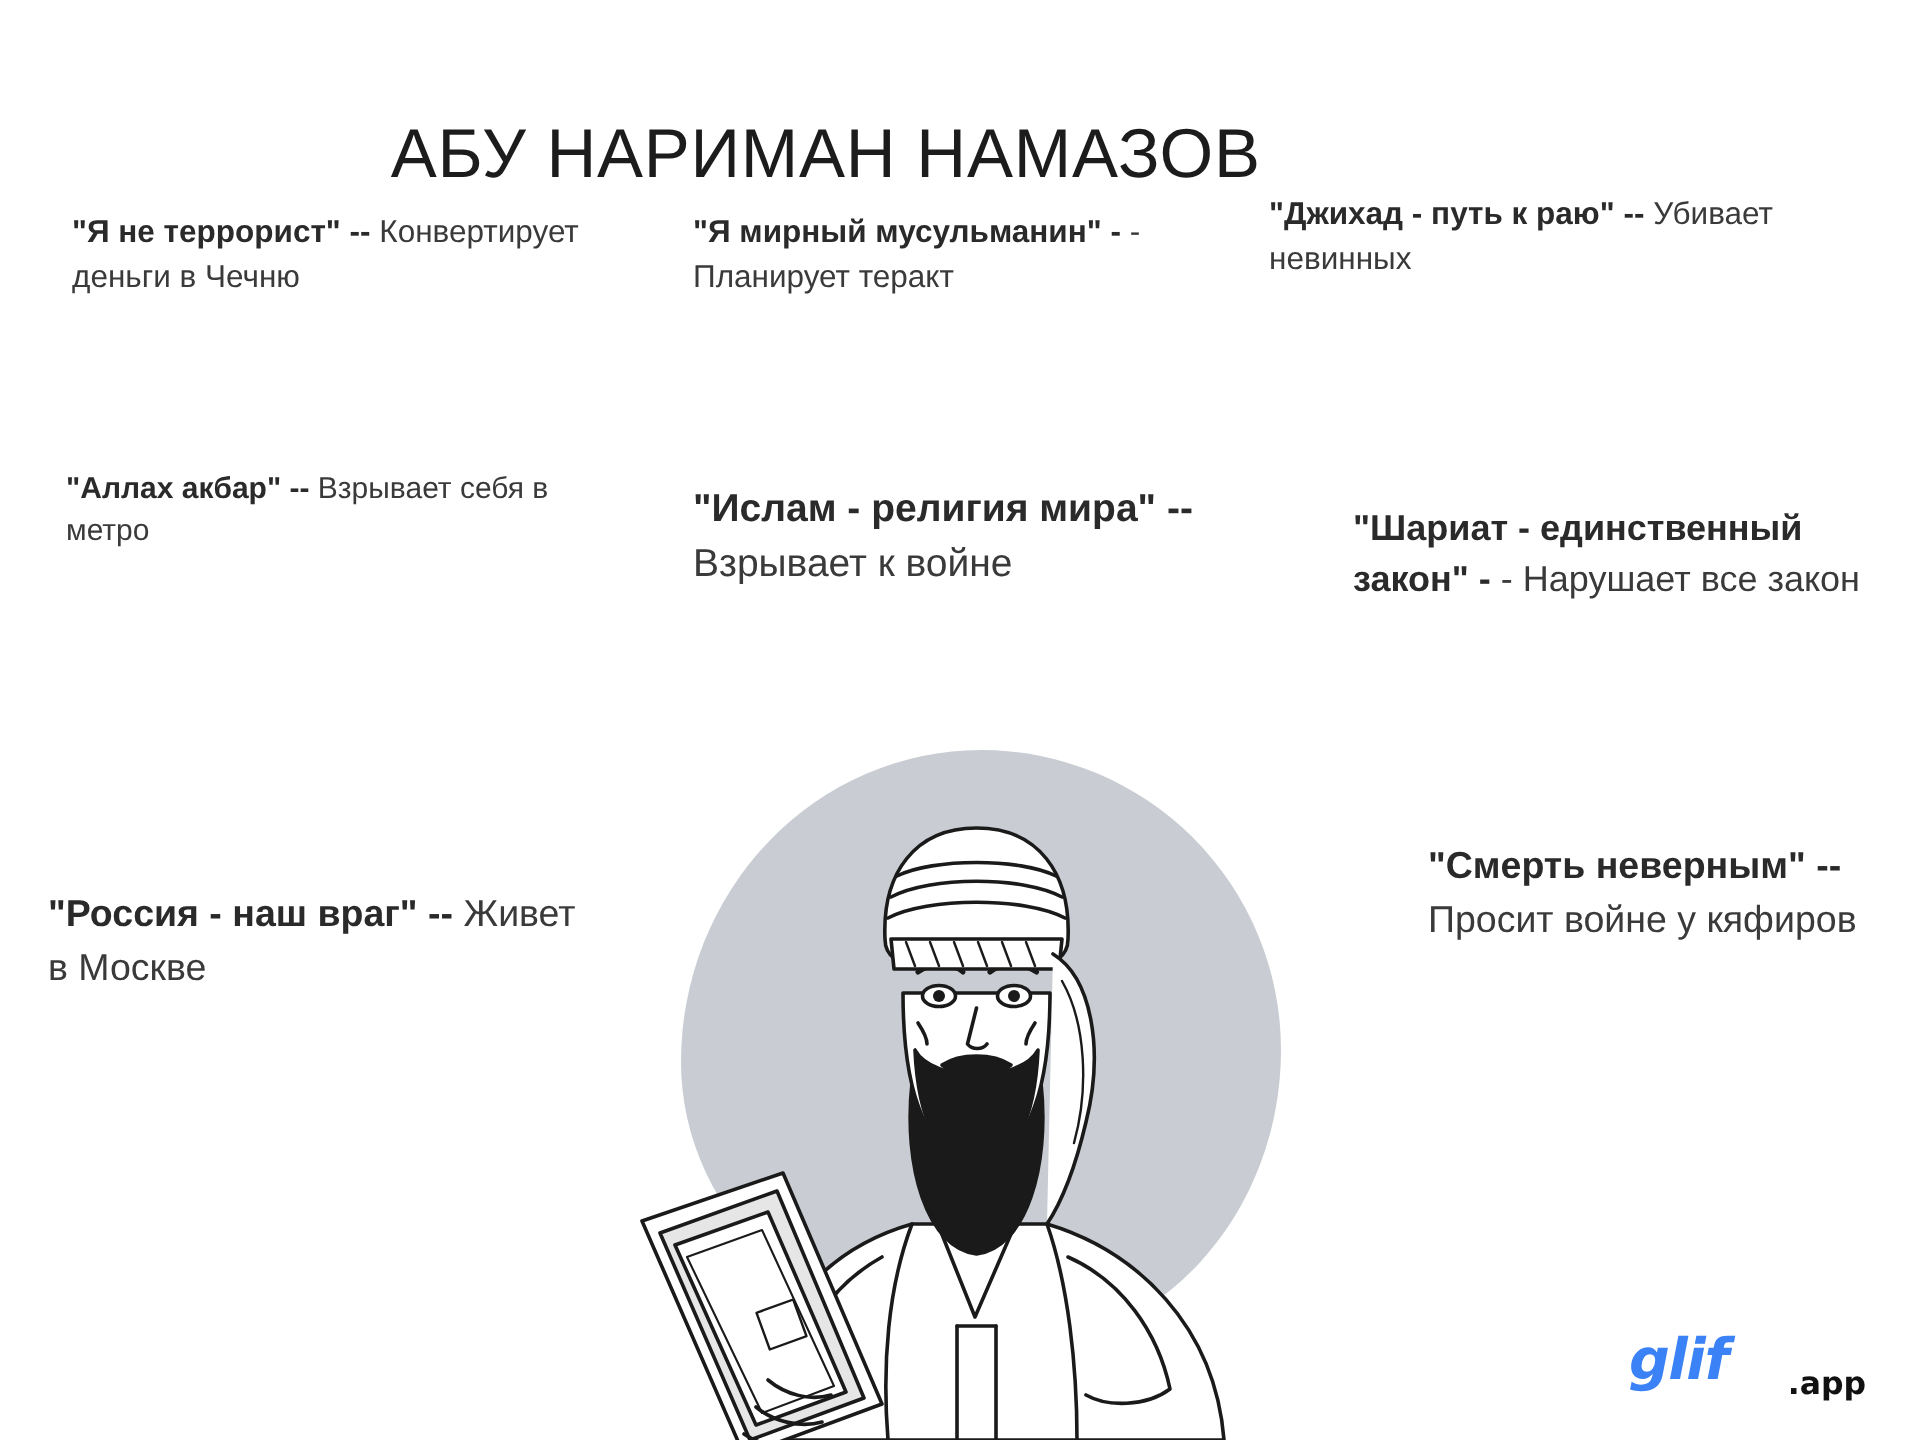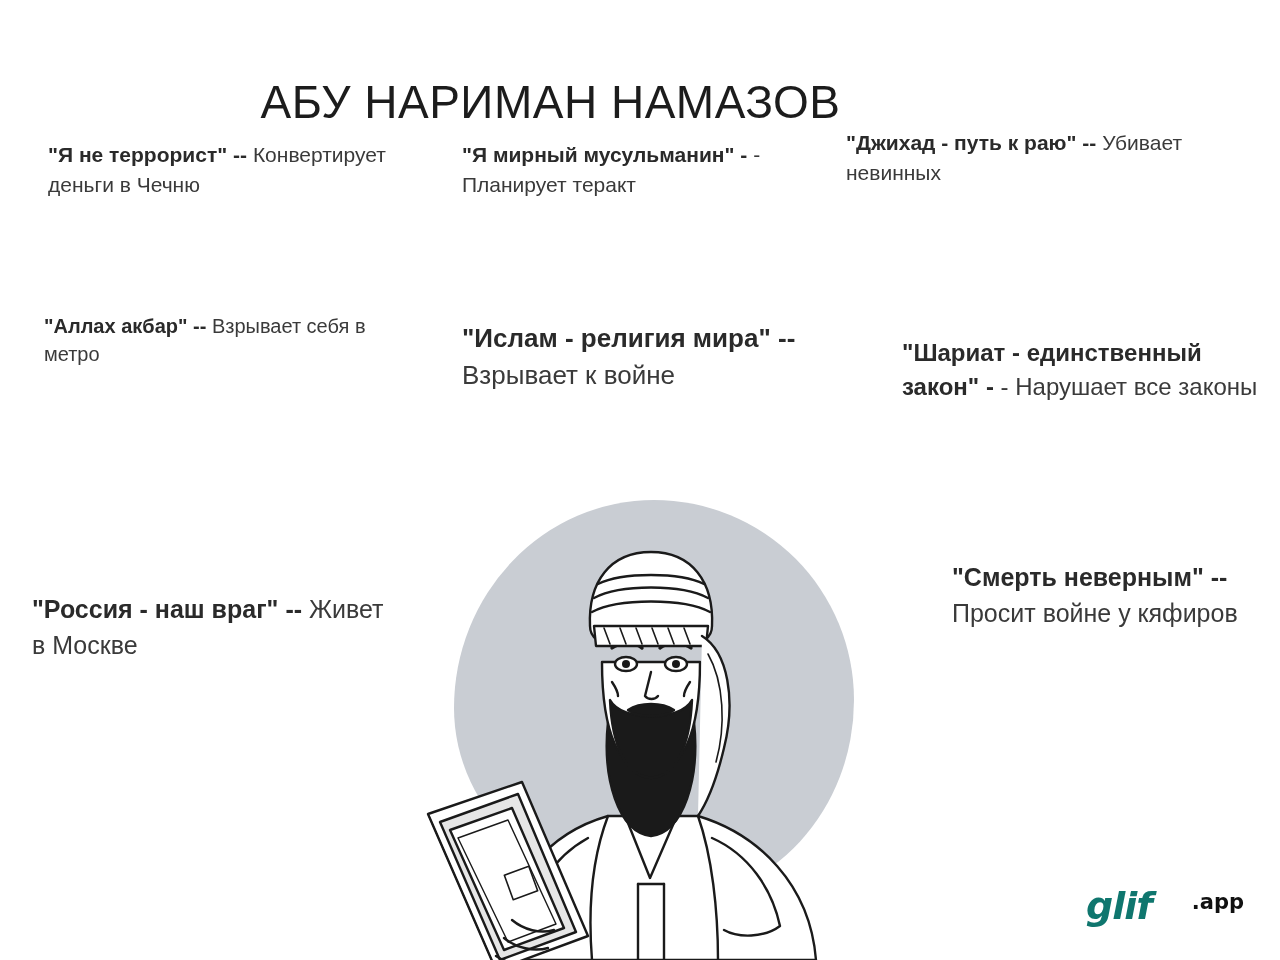--- a/index.html
+++ b/index.html
@@ -78,27 +78,27 @@
     height: 64px;
   }
   #logo-text {
     position: absolute;
     left: 0;
     bottom: 6px;
     font-family: "DejaVu Sans", sans-serif;
     font-size: 38px;
     font-weight: 700;
     font-style: italic;
-    color: #0f766e;
+    color: #3b82f6;
     letter-spacing: -1px;
   }
   #logo-suffix {
     position: absolute;
     right: 2px;
-    bottom: 20px;
+    bottom: 0;
     font-family: "DejaVu Sans", sans-serif;
     font-size: 21px;
     font-weight: 700;
     color: #111;
   }
 </style>
 </head>
 <body>
 
 <div id="canvas">
@@ -131,21 +131,21 @@
 
   <div class="caption c5">
     <b>"Ислам - религия мира"</b>
     <b>--</b>
     <span>Взрывает к войне</span>
   </div>
 
   <div class="caption c6">
     <b>"Шариат - единственный закон"</b>
     <b>-</b>
-    <span>- Нарушает все законы</span>
+    <span>- Нарушает все закон</span>
   </div>
 
   <div class="caption c7">
     <b>"Россия - наш враг"</b>
     <b>--</b>
     <span>Живет в Москве</span>
   </div>
 
   <div class="caption c8">
     <b>"Смерть неверным"</b>

